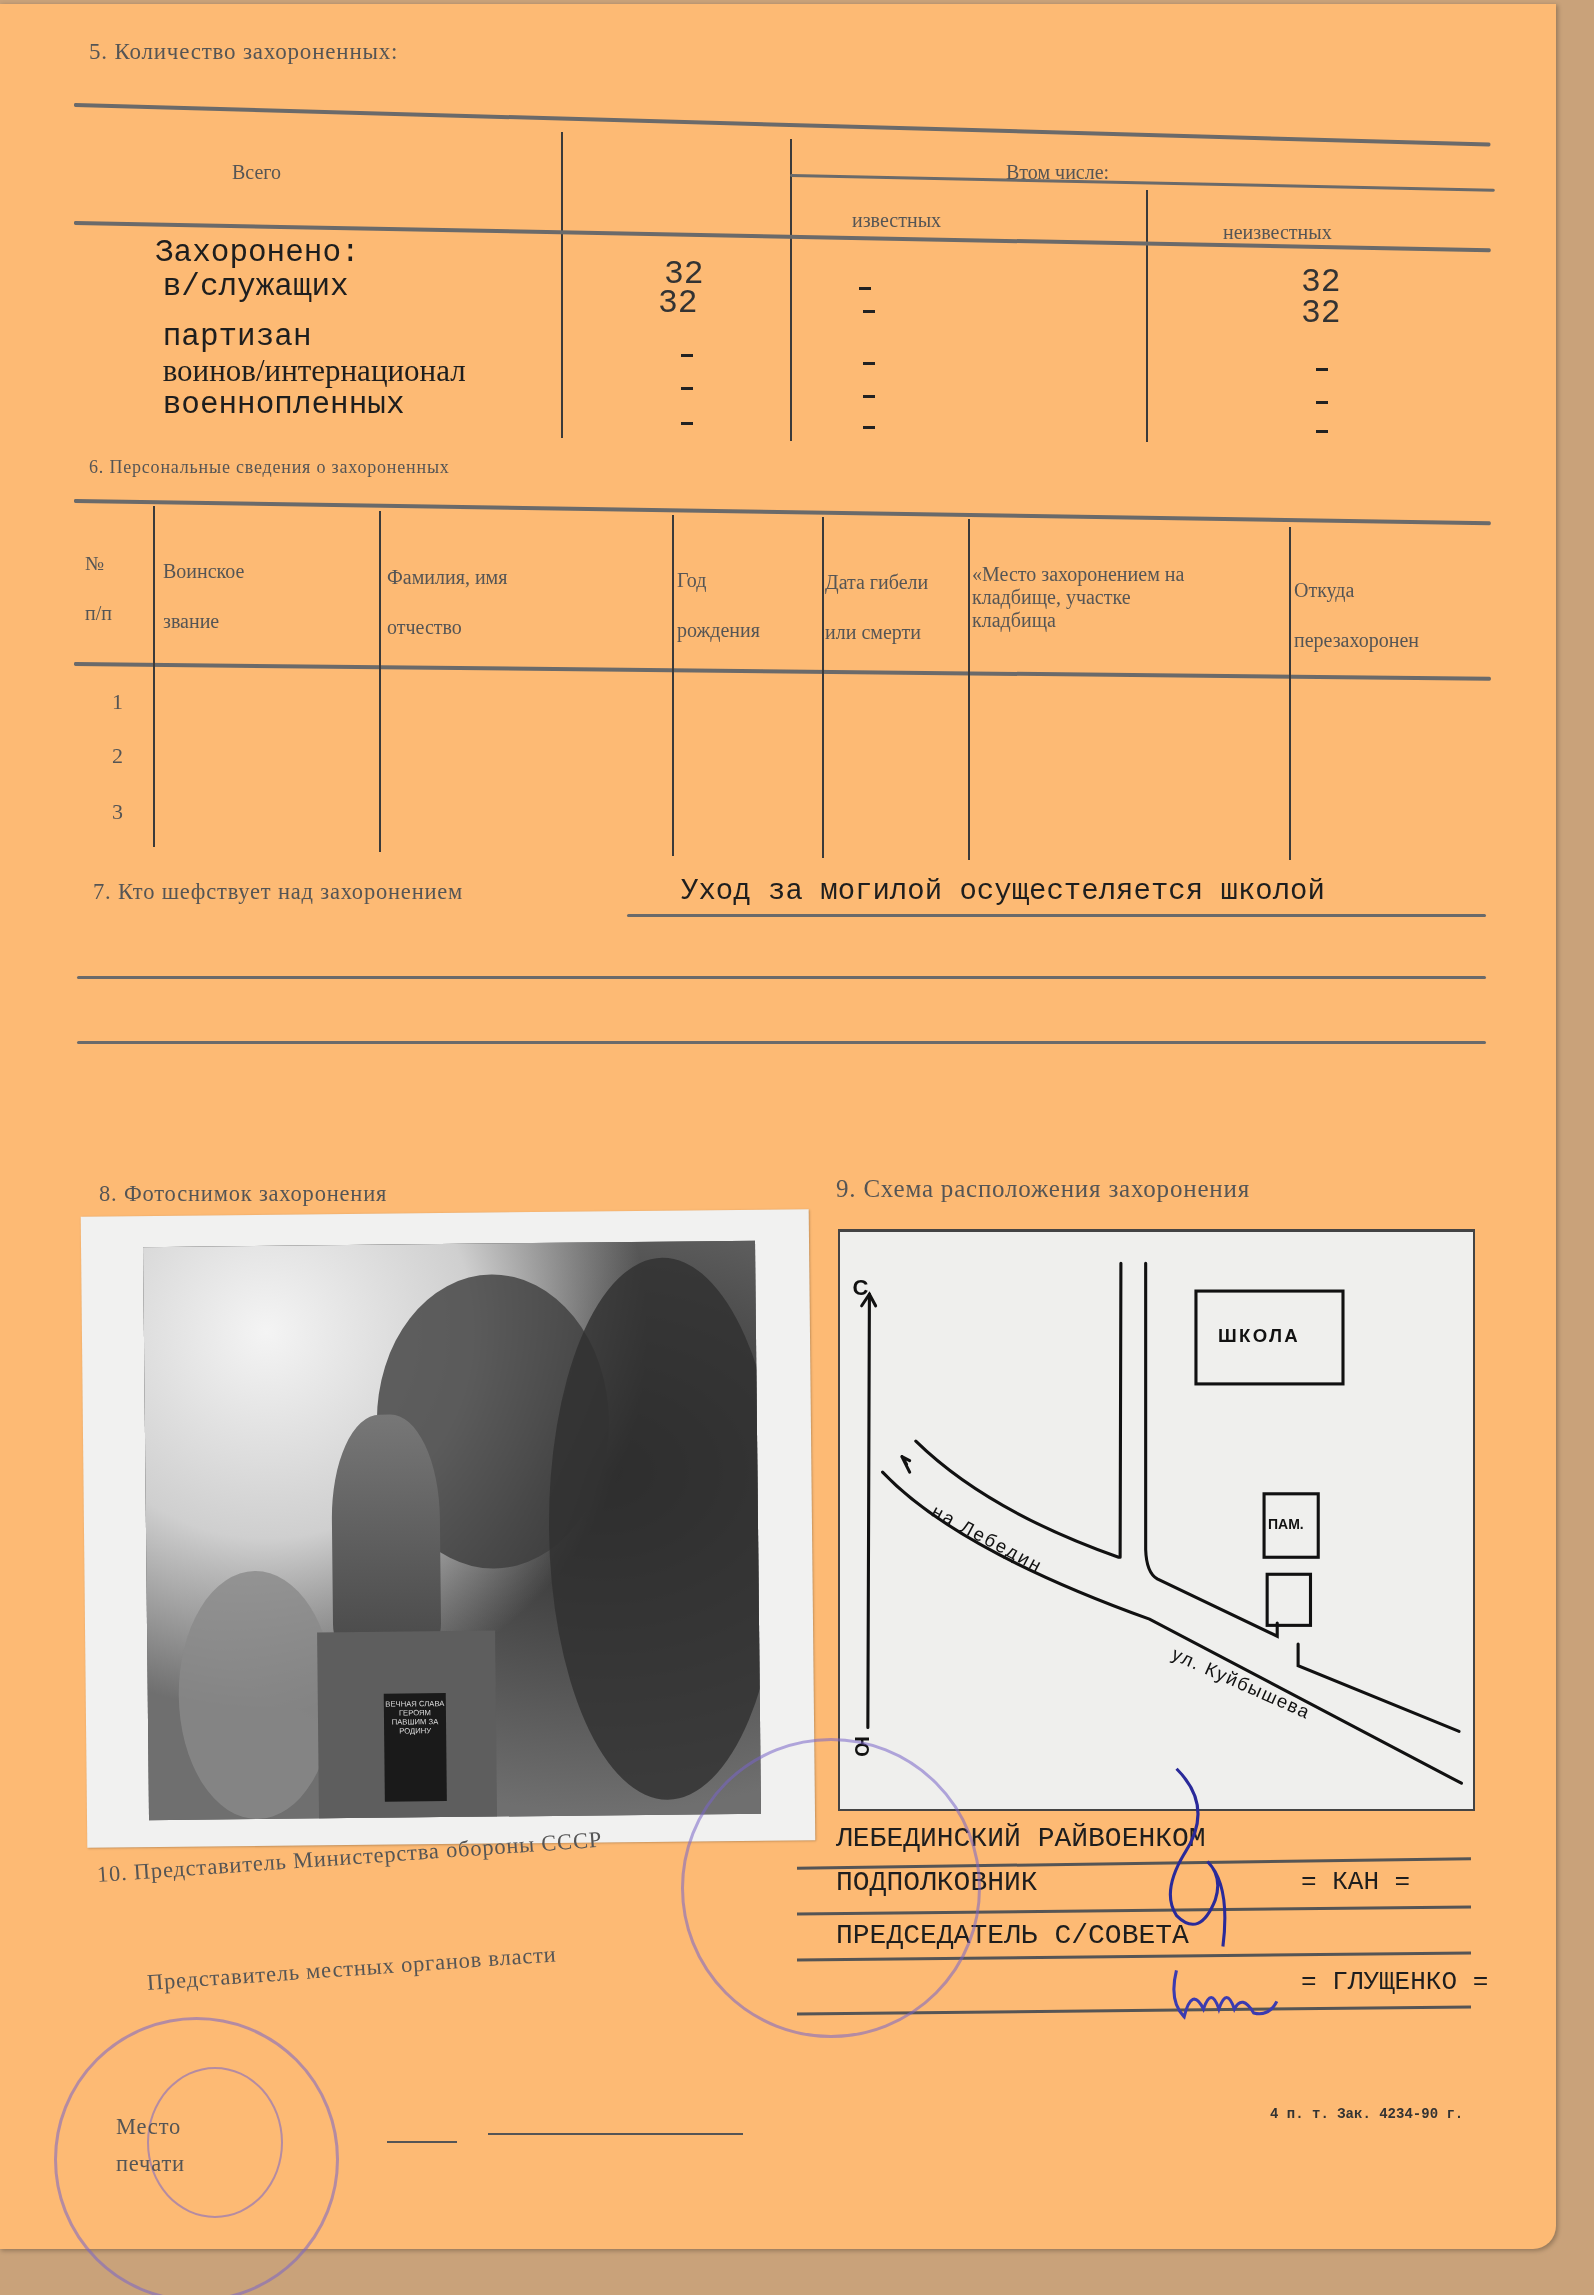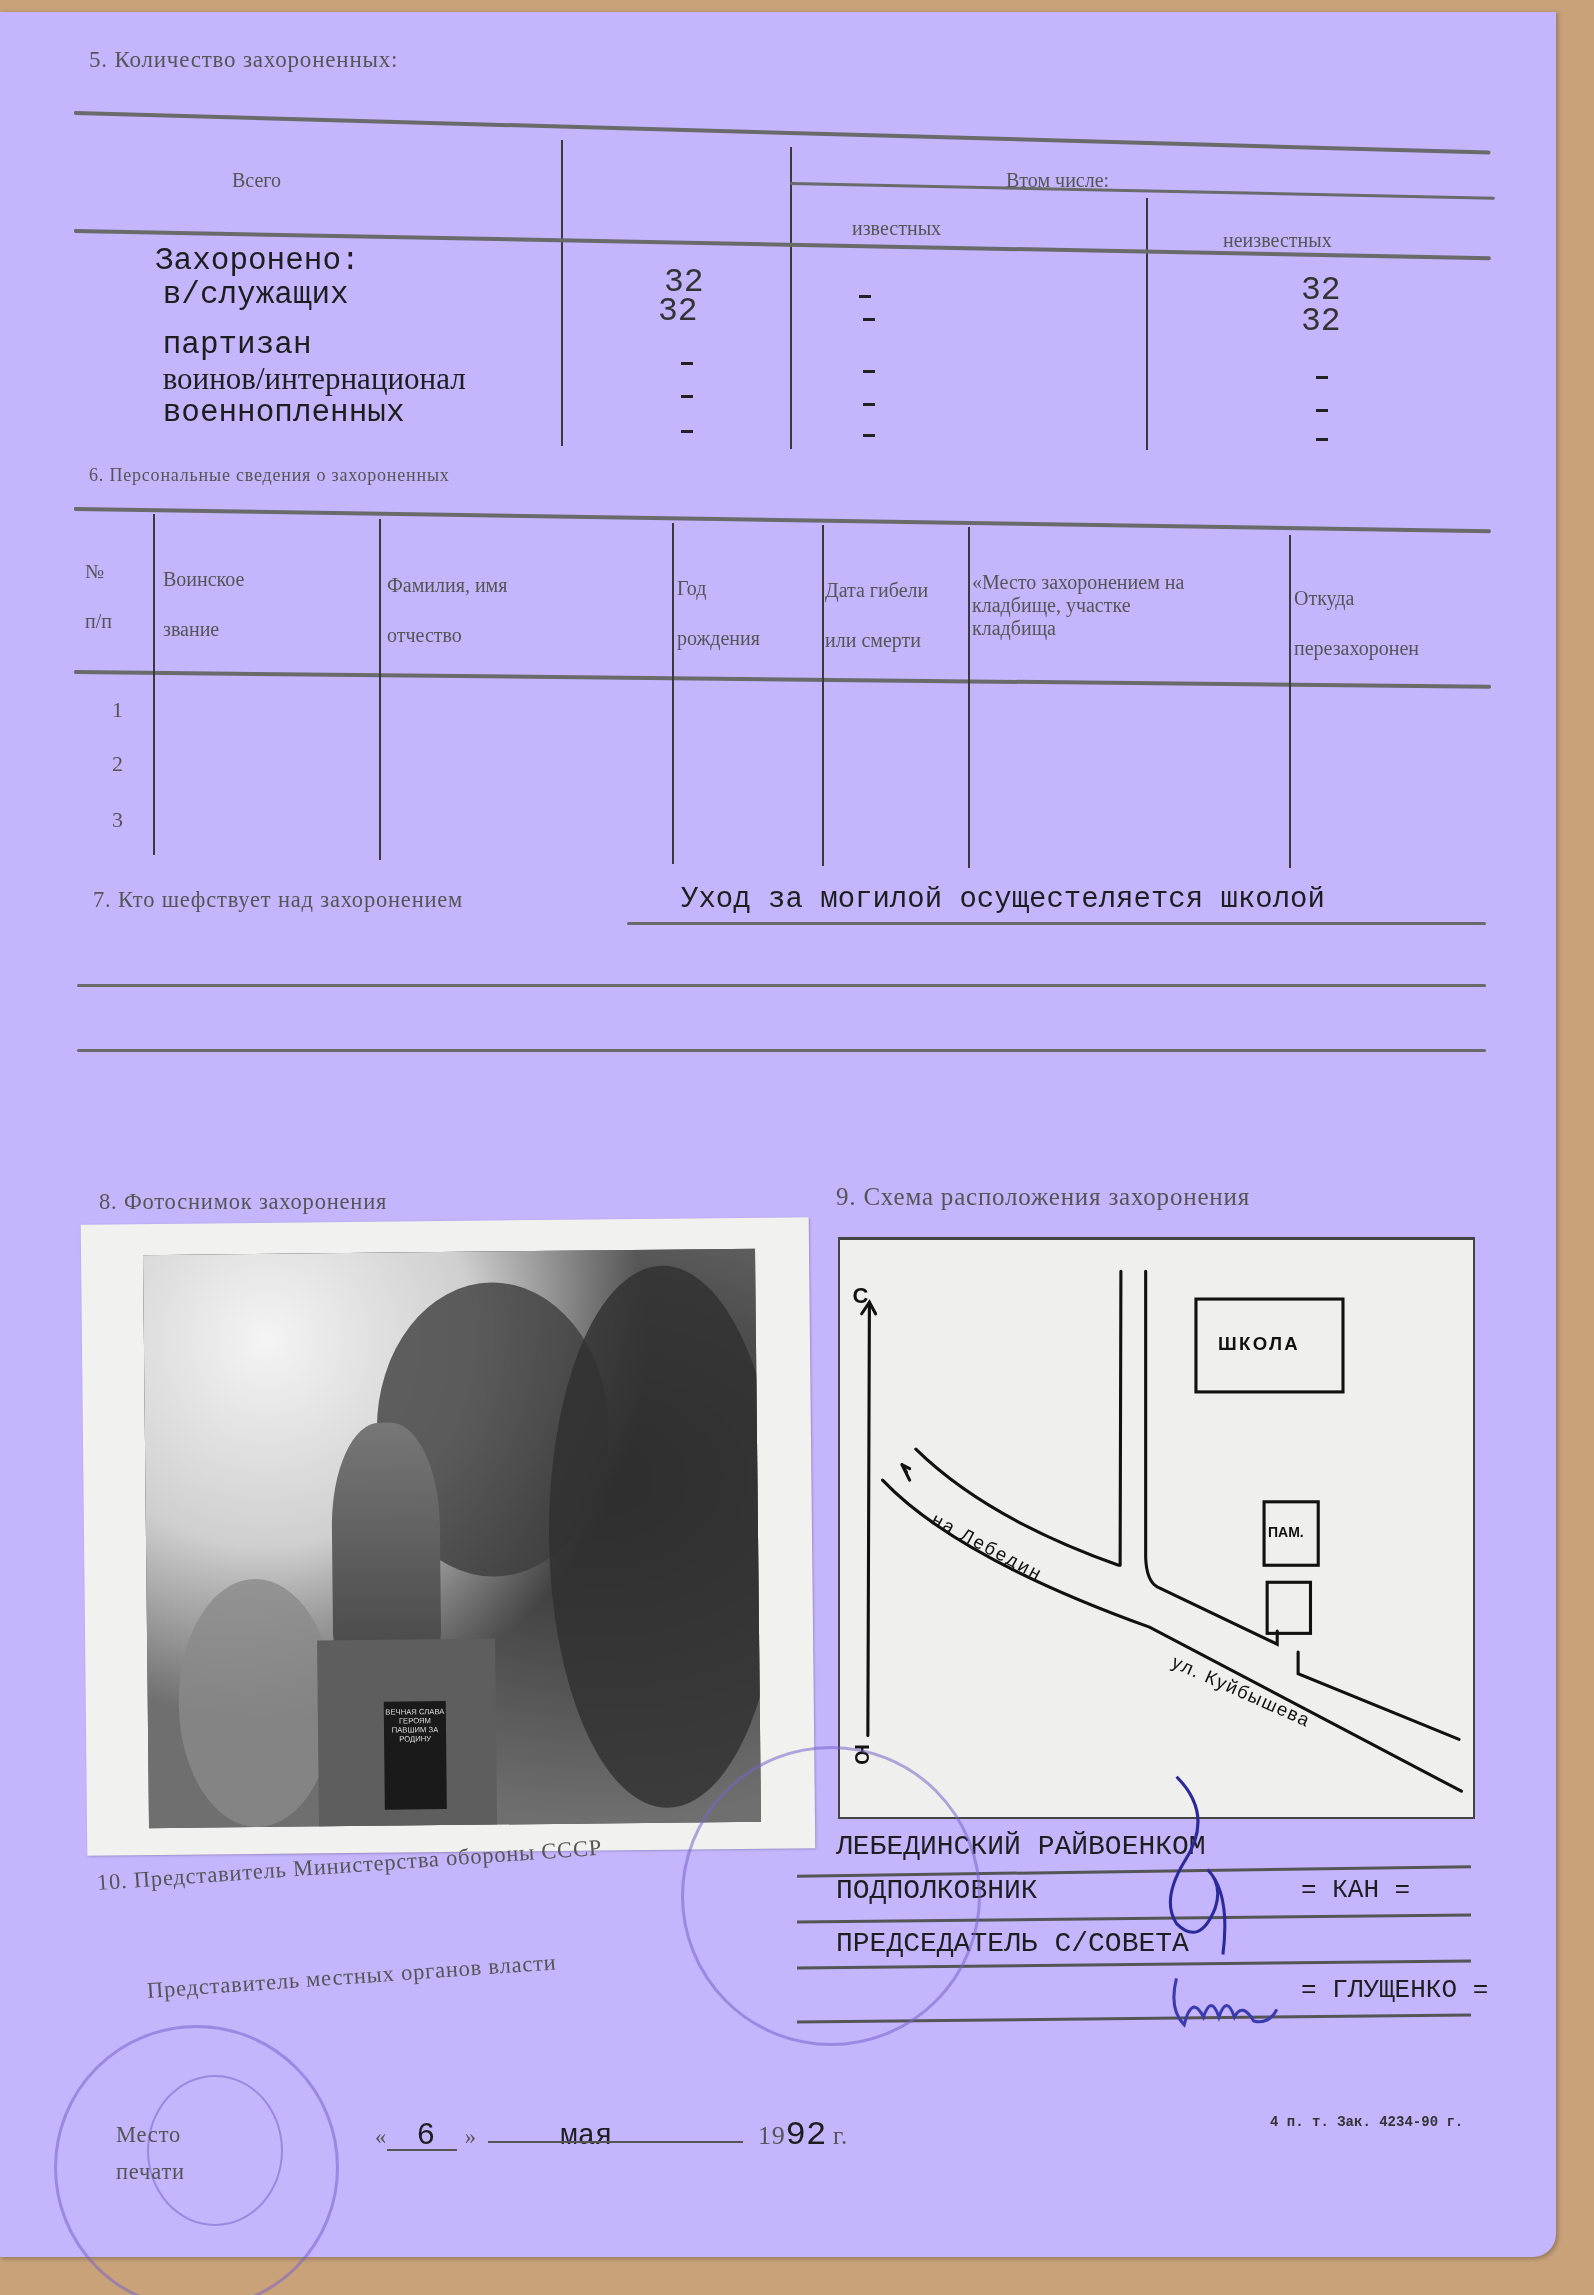--- a/index.html
+++ b/index.html
@@ -3,22 +3,22 @@
 <meta charset="utf-8">
 <style>
   html, body { margin:0; padding:0; }
   body {
     width:1594px; height:2295px; position:relative; overflow:hidden;
     background:#c9a27a;
     font-family:"Liberation Serif", serif;
     color:#3a3a3a;
   }
   .paper {
-    position:absolute; left:0; top:12px; width:1556px; height:2245px;
-    background:#c4b5fd;
+    position:absolute; left:0; top:4px; width:1556px; height:2245px;
+    background:#fdba74;
     border-bottom-right-radius:23px;
     box-shadow: 1.5px 1.5px 4.6px rgba(0,0,0,0.25);
   }
   .abs { position:absolute; }
   .print { font-family:"Liberation Serif", serif; color:#555; font-size:22.5px; letter-spacing:0.8px; }
   .type { font-family:"Liberation Mono", monospace; color:#1e1e1e; font-size:31px; }
   .thick { position:absolute; height:3.9px; background:#6a6a6a; border-radius:1.5px; }
   .thin-v { position:absolute; width:1.5px; background:#3a3a3a; }
   .hdr { position:absolute; font-family:"Liberation Serif", serif; color:#555; font-size:20px; line-height:1.35; }
   .rownum { position:absolute; font-size:22px; color:#555; }
@@ -196,25 +196,17 @@
   </svg>
 
   <div class="stamp" style="left:681px;top:1734px;width:294px;height:294px;"></div>
   <div class="stamp" style="left:54px;top:2013px;width:279px;height:279px;"></div>
   <div class="stamp" style="left:147px;top:2063px;width:132px;height:147px;border-width:2.3px;"></div>
 
   <div class="abs print" style="left:116px;top:2104px;font-size:22.5px;line-height:37px;">
     <div>Место</div>
     <div>печати</div>
   </div>
-  <div class="abs" style="left:375px;top:2104px;font-size:26px;">
-    <span class="print">«</span>
-    <span class="type" style="font-size:31px;margin:0 23px;">6</span>
-    <span class="print">»</span>
-    <span class="type" style="font-size:29px;margin-left:77px;">мая</span>
-    <span class="print" style="margin-left:139px;font-size:26px;">19</span><span class="type" style="font-size:34px;">92</span>
-    <span class="print" style="font-size:25px;">г.</span>
-  </div>
   <div class="sigline" style="left:387px;top:2137px;width:70px;height:2.3px;"></div>
   <div class="sigline" style="left:488px;top:2129px;width:255px;height:2.3px;"></div>
   <div class="abs" style="left:1270px;top:2102px;font-size:14px;font-family:'Liberation Mono', monospace;color:#333;font-weight:bold;">4 п. т. Зак. 4234-90 г.</div>
 </div>
 
 
 </body></html>

